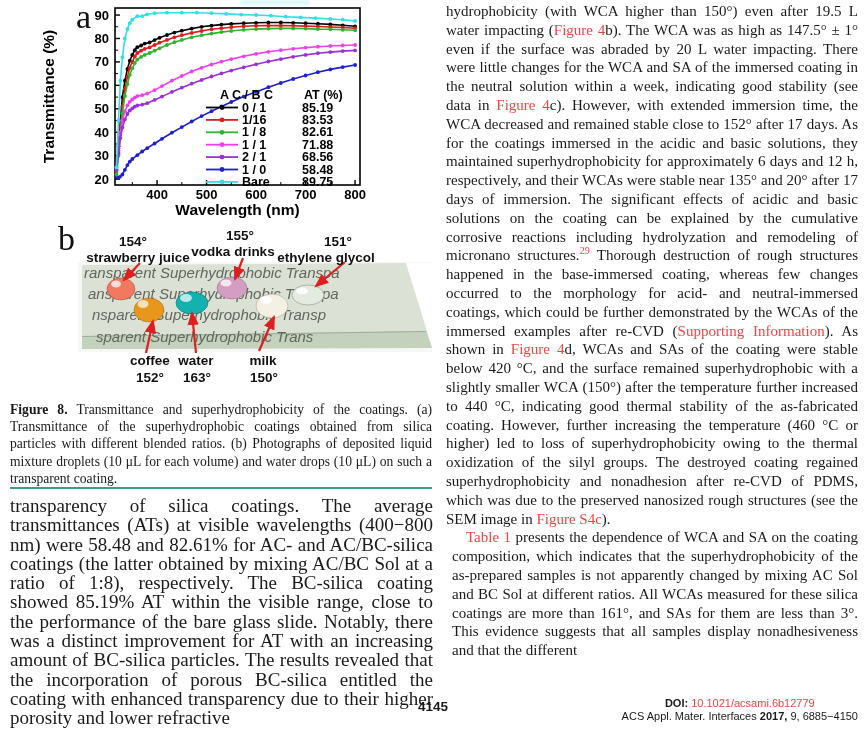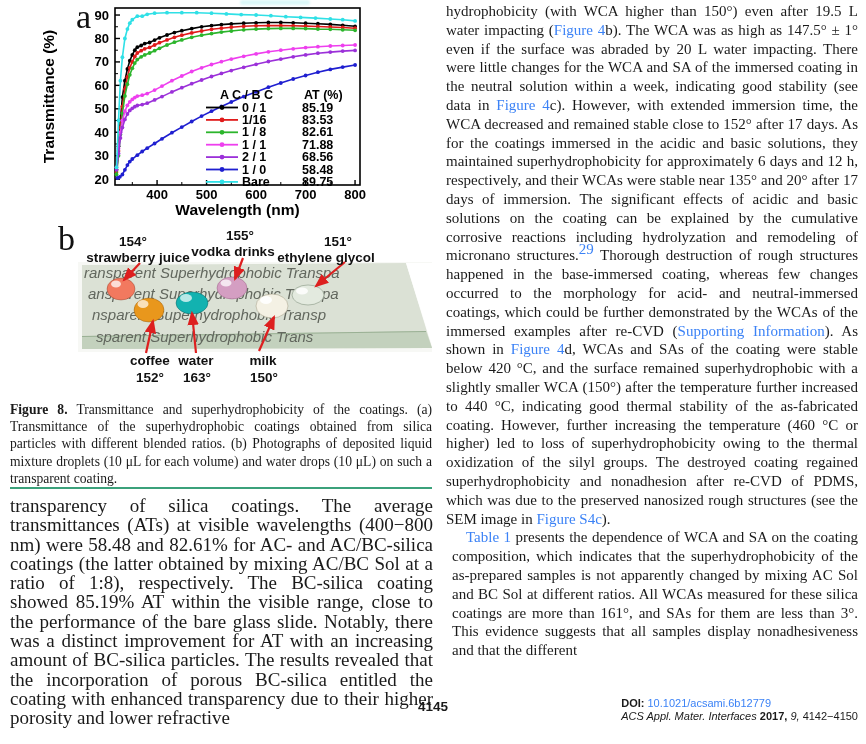--- a/index.html
+++ b/index.html
@@ -14,26 +14,26 @@
   .caption{position:absolute;left:10px;top:401px;width:422px;font-size:13.6px;line-height:17.2px;
            text-align:justify;}
   .divider{position:absolute;left:10px;top:487px;width:422px;height:2px;}
   .left-para{position:absolute;left:10px;top:496px;width:423px;font-size:19px;line-height:19.3px;
              text-align:justify;}
   .right-col{position:absolute;left:446px;top:2px;width:412px;height:696px;overflow:hidden;
              font-size:15px;line-height:18.8px;text-align:justify;}
   .right-col p{margin:0;}
   .right-col p.indent{text-indent:14px;margin-left:6px;}
   .b{font-weight:bold;}
-  .i{font-style:italic;margin-top:44px;}
-  .lnk{color:#3b82f6;}
-  sup{font-size:15px;line-height:0;}
+  .i{margin-top:44px;}
+  .lnk{color:#ef4444;}
+  sup{font-size:10px;line-height:0;}
   .footer-page{position:absolute;left:0;right:0;top:699px;text-align:center;
                font-family:"Liberation Sans", sans-serif;font-weight:bold;font-size:13.5px;}
-  .footer-doi{position:absolute;right:8px;top:697px;text-align:left;
+  .footer-doi{position:absolute;right:8px;top:697px;text-align:center;
               font-family:"Liberation Sans", sans-serif;font-size:11px;line-height:13px;}
 </style>
 </head>
 <body>
 
 <div class="page">
 
   <div class="smudge"></div>
 
   <svg class="fig-a" id="chart-svg" width="426" height="232" viewBox="0 0 426 232">
@@ -433,16 +433,16 @@
   <div class="left-para"><span>transparency of silica coatings. The average transmittances (ATs) at visible wavelengths (400−800 nm) were 58.48 and 82.61% for AC- and AC/BC-silica coatings (the latter obtained by mixing AC/BC Sol at a ratio of 1:8), respectively. The BC-silica coating showed 85.19% AT within the visible range, close to the performance of the bare glass slide. Notably, there was a distinct improvement for AT with an increasing amount of BC-silica particles. The results revealed that the incorporation of porous BC-silica entitled the coating with enhanced transparency due to their higher porosity and lower refractive</span></div>
 
   <div class="right-col">
     <p><span>hydrophobicity (with WCA higher than 150°) even after 19.5 L water impacting (</span><span class="lnk">Figure 4</span><span>b). The WCA was as high as 147.5° ± 1° even if the surface was abraded by 20 L water impacting. There were little changes for the WCA and SA of the immersed coating in the neutral solution within a week, indicating good stability (see data in </span><span class="lnk">Figure 4</span><span>c). However, with extended immersion time, the WCA decreased and remained stable close to 152° after 17 days. As for the coatings immersed in the acidic and basic solutions, they maintained superhydrophobicity for approximately 6 days and 12 h, respectively, and their WCAs were stable near 135° and 20° after 17 days of immersion. The significant effects of acidic and basic solutions on the coating can be explained by the cumulative corrosive reactions including hydrolyzation and remodeling of micronano structures.</span><sup><span class="lnk">29</span></sup><span> Thorough destruction of rough structures happened in the base-immersed coating, whereas few changes occurred to the morphology for acid- and neutral-immersed coatings, which could be further demonstrated by the WCAs of the immersed examples after re-CVD (</span><span class="lnk">Supporting Information</span><span>). As shown in </span><span class="lnk">Figure 4</span><span>d, WCAs and SAs of the coating were stable below 420 °C, and the surface remained superhydrophobic with a slightly smaller WCA (150°) after the temperature further increased to 440 °C, indicating good thermal stability of the as-fabricated coating. However, further increasing the temperature (460 °C or higher) led to loss of superhydrophobicity owing to the thermal oxidization of the silyl groups. The destroyed coating regained superhydrophobicity and nonadhesion after re-CVD of PDMS, which was due to the preserved nanosized rough structures (see the SEM image in </span><span class="lnk">Figure S4c</span><span>).</span></p>
     <p class="indent"><span class="lnk">Table 1</span><span> presents the dependence of WCA and SA on the coating composition, which indicates that the superhydrophobicity of the as-prepared samples is not apparently changed by mixing AC Sol and BC Sol at different ratios. All WCAs measured for these silica coatings are more than 161°, and SAs for them are less than 3°. This evidence suggests that all samples display nonadhesiveness and that the different</span></p>
   </div>
 
   <div class="footer-page">4145</div>
   <div class="footer-doi">
     <div><span class="b">DOI: </span><span class="lnk">10.1021/acsami.6b12779</span></div>
-    <div><span class="i">ACS Appl. Mater. Interfaces </span><span class="b">2017, </span><span class="i">9, </span><span>4142−4150</span></div>
+    <div><span class="i">ACS Appl. Mater. Interfaces </span><span class="b">2017, </span><span class="i">9, </span><span>6885−4150</span></div>
   </div>
 
 </div>
 
 </body></html>

